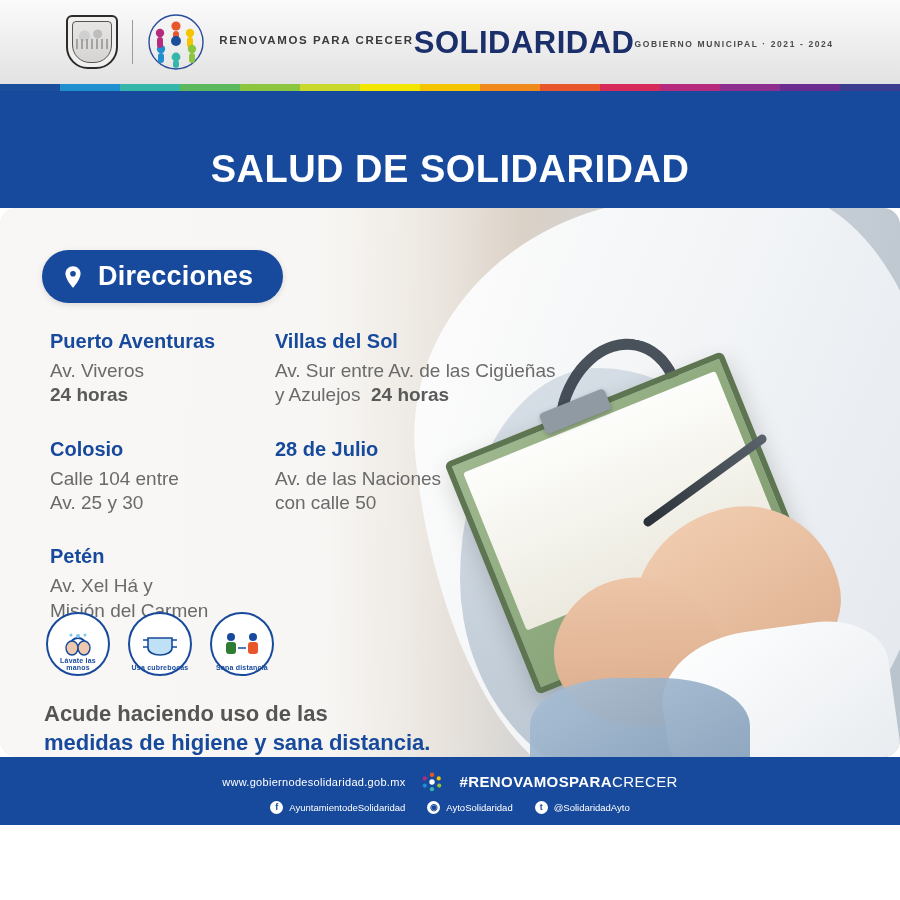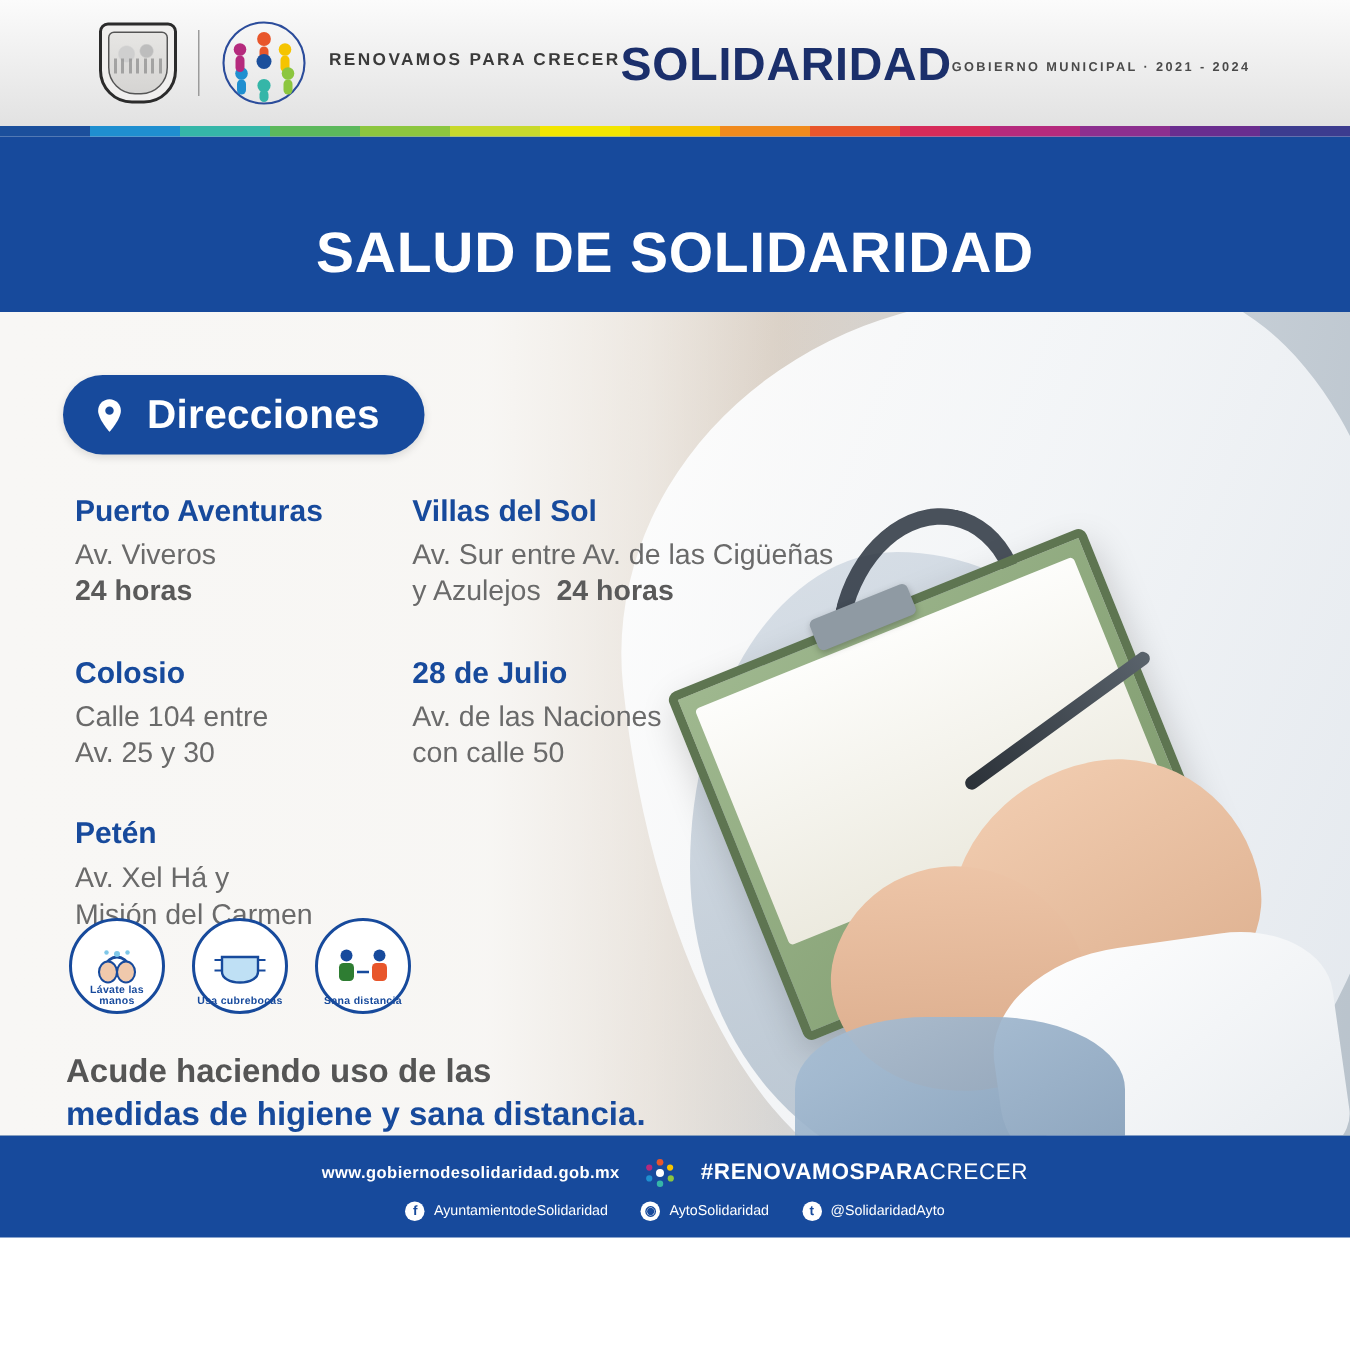--- a/index.html
+++ b/index.html
@@ -76,20 +76,21 @@
     line-height: 1.12;
     text-transform: uppercase;
   }
 
   
   .content {
     position: relative;
     height: 549px;
     background: #fef9c3;
     overflow: hidden;
+    border-radius: 17px;
   }
   .photo-layer {
     position: absolute; inset: 0;
     background:
       linear-gradient(90deg, rgba(248,247,245,1) 0%, rgba(248,247,245,0.97) 36%, rgba(248,247,245,0.55) 48%, rgba(248,247,245,0.06) 58%, rgba(248,247,245,0) 66%),
       linear-gradient(100deg,#efe7dd 0%, #e8ddd0 30%, #d9cfc4 52%, #cfd6dd 70%, #b9c3cc 100%);
   }
   
   .doc-coat {
     position: absolute; right: -40px; top: -10px; width: 520px; height: 580px;
@@ -222,21 +223,21 @@
 
   
   .footer {
     position: relative;
     height: 68px;
     background: #174a9c;
     display: flex; flex-direction: column; align-items: center; justify-content: center;
     gap: 6px;
   }
   .footer-top { display:flex; align-items:center; gap: 14px; }
-  .footer-url { color:#fff; font-size: 11px; font-weight: 700; letter-spacing: .3px; }
+  .footer-url { color:#fff; font-size: 11px; font-weight: 400; letter-spacing: .3px; }
   .footer-logo { width: 26px; height: 26px; }
   .footer-hash { color:#fff; font-size: 15px; font-weight: 800; letter-spacing: .4px; }
   .footer-hash i { font-style: normal; font-weight: 400; }
   .socials { display:flex; align-items:center; gap: 22px; }
   .social { display:flex; align-items:center; gap: 6px; }
   .social .circ {
     width: 13px; height: 13px; border-radius: 50%;
     background:#fff; color:#174a9c; font-size: 9px; font-weight: 800;
     display:flex; align-items:center; justify-content:center; line-height:1;
   }

